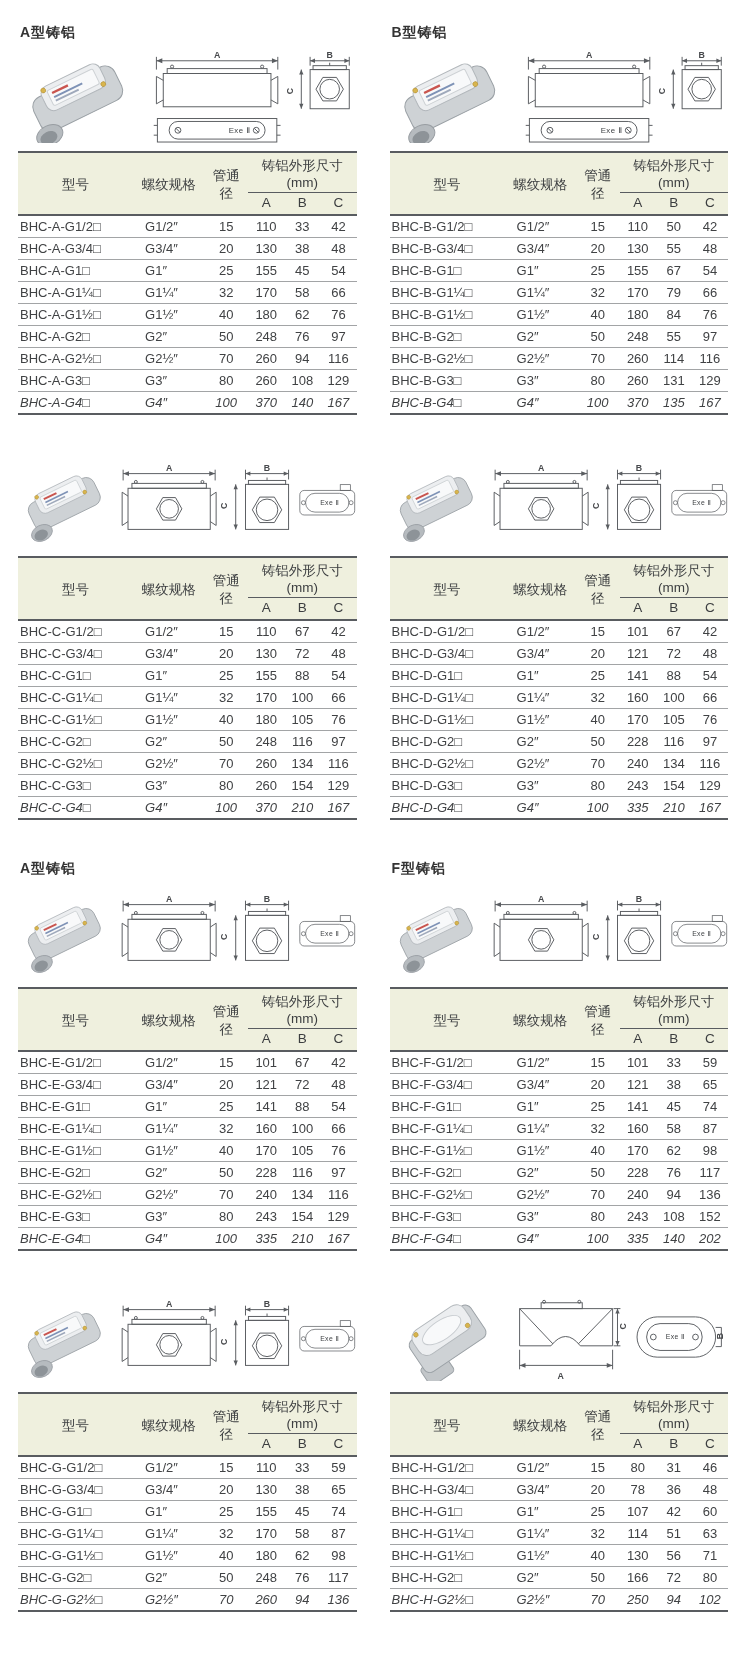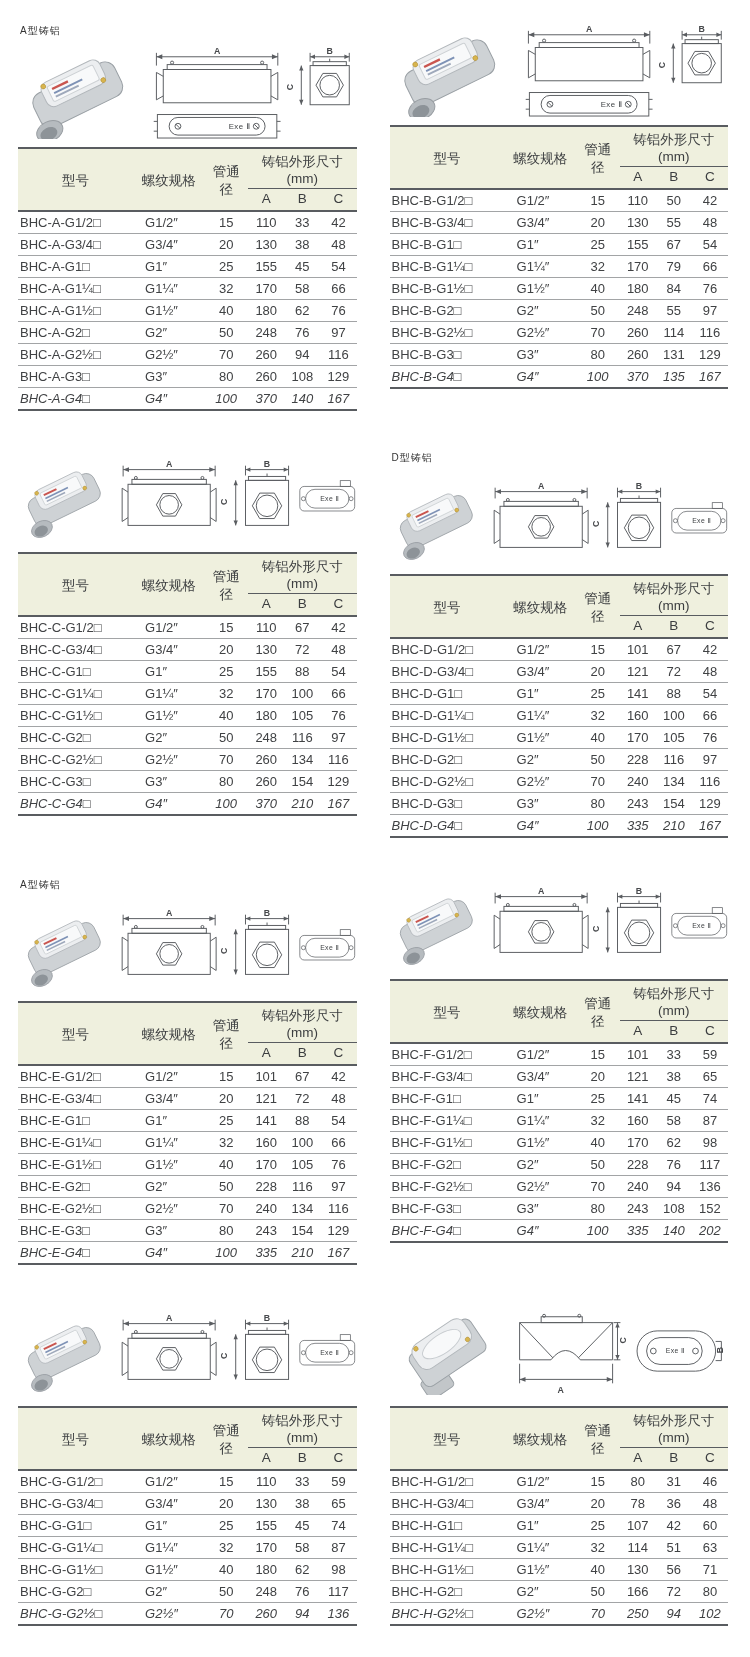--- a/index.html
+++ b/index.html
@@ -1,19 +1,19 @@
 <!DOCTYPE html>
 <html><head>
 <meta charset="utf-8">
 <style>
   html,body{margin:0;padding:0;background:#ffffff;}
   body{width:750px;font-family:"Liberation Sans","DejaVu Sans",sans-serif;color:#3c3e40;}
   .wrap{padding:24px 22px 0 18px;}
   .grid{display:grid;grid-template-columns:1fr 1fr;column-gap:33px;row-gap:40px;}
-  .sec-title{margin:0 0 8px 2px;font-size:10px;font-weight:normal;color:#333;letter-spacing:1px;}
+  .sec-title{margin:0 0 8px 2px;font-size:14px;font-weight:bold;color:#333;letter-spacing:1px;}
   .imgstrip{height:93px;margin-bottom:8px;}
   .imgstrip svg.diagram{width:100%;height:93px;display:block;}
   
   .ln{fill:none;stroke:#5a5d61;stroke-width:1;}
   .ar{fill:#5a5d61;stroke:none;}
   .dim{font-size:9px;fill:#47494c;font-weight:bold;}
   .exe{font-size:8px;fill:#3f4245;letter-spacing:0.5px;}
   .exe-sm{font-size:7px;fill:#3f4245;letter-spacing:0.4px;}
   
   table.spec{width:100%;border-collapse:collapse;table-layout:fixed;
@@ -289,20 +289,21 @@
               <td>100</td>
               <td>370</td>
               <td>140</td>
               <td>167</td>
             </tr>
           </tbody>
       </table>
     </section>
 
     <section>
+      <h2 class="sec-title">B型铸铝</h2>
       <div class="imgstrip">
         <svg class="diagram" viewBox="0 0 345 95">
           <use href="#v-photo" x="2" y="0" width="120" height="95"></use>
           <use href="#v-front-stack" x="138" y="4" width="130" height="62"></use>
           <use href="#v-side-stack" x="284" y="4" width="58" height="62"></use>
           <use href="#v-oval-stack" x="138" y="69" width="130" height="26"></use>
           <text class="dim" x="203" y="8" text-anchor="middle">A</text>
           <text class="dim" x="318" y="8" text-anchor="middle">B</text>
           <text class="dim" x="281" y="42" text-anchor="middle" transform="rotate(-90 281 42)">C</text>
           <text class="exe" x="226" y="85" text-anchor="middle">Exe Ⅱ</text>
@@ -513,21 +514,20 @@
               <td>100</td>
               <td>370</td>
               <td>210</td>
               <td>167</td>
             </tr>
           </tbody>
       </table>
     </section>
 
     <section>
-      <h2 class="sec-title">D型铸铝</h2>
       <div class="imgstrip">
         <svg class="diagram" viewBox="0 0 345 95">
           <use href="#v-photo" x="0" y="4" width="96" height="88"></use>
           <use href="#v-front-row" x="104" y="12" width="100" height="72"></use>
           <use href="#v-side-row" x="216" y="12" width="64" height="72"></use>
           <use href="#v-oval-row" x="286" y="26" width="59" height="44"></use>
           <text class="dim" x="154" y="16" text-anchor="middle">A</text>
           <text class="dim" x="254" y="16" text-anchor="middle">B</text>
           <text class="dim" x="213" y="52" text-anchor="middle" transform="rotate(-90 213 52)">C</text>
           <text class="exe-sm" x="318" y="51" text-anchor="middle">Exe Ⅱ</text>
@@ -739,20 +739,21 @@
               <td>100</td>
               <td>335</td>
               <td>210</td>
               <td>167</td>
             </tr>
           </tbody>
       </table>
     </section>
 
     <section>
+      <h2 class="sec-title">F型铸铝</h2>
       <div class="imgstrip">
         <svg class="diagram" viewBox="0 0 345 95">
           <use href="#v-photo" x="0" y="4" width="96" height="88"></use>
           <use href="#v-front-row" x="104" y="12" width="100" height="72"></use>
           <use href="#v-side-row" x="216" y="12" width="64" height="72"></use>
           <use href="#v-oval-row" x="286" y="26" width="59" height="44"></use>
           <text class="dim" x="154" y="16" text-anchor="middle">A</text>
           <text class="dim" x="254" y="16" text-anchor="middle">B</text>
           <text class="dim" x="213" y="52" text-anchor="middle" transform="rotate(-90 213 52)">C</text>
           <text class="exe-sm" x="318" y="51" text-anchor="middle">Exe Ⅱ</text>

